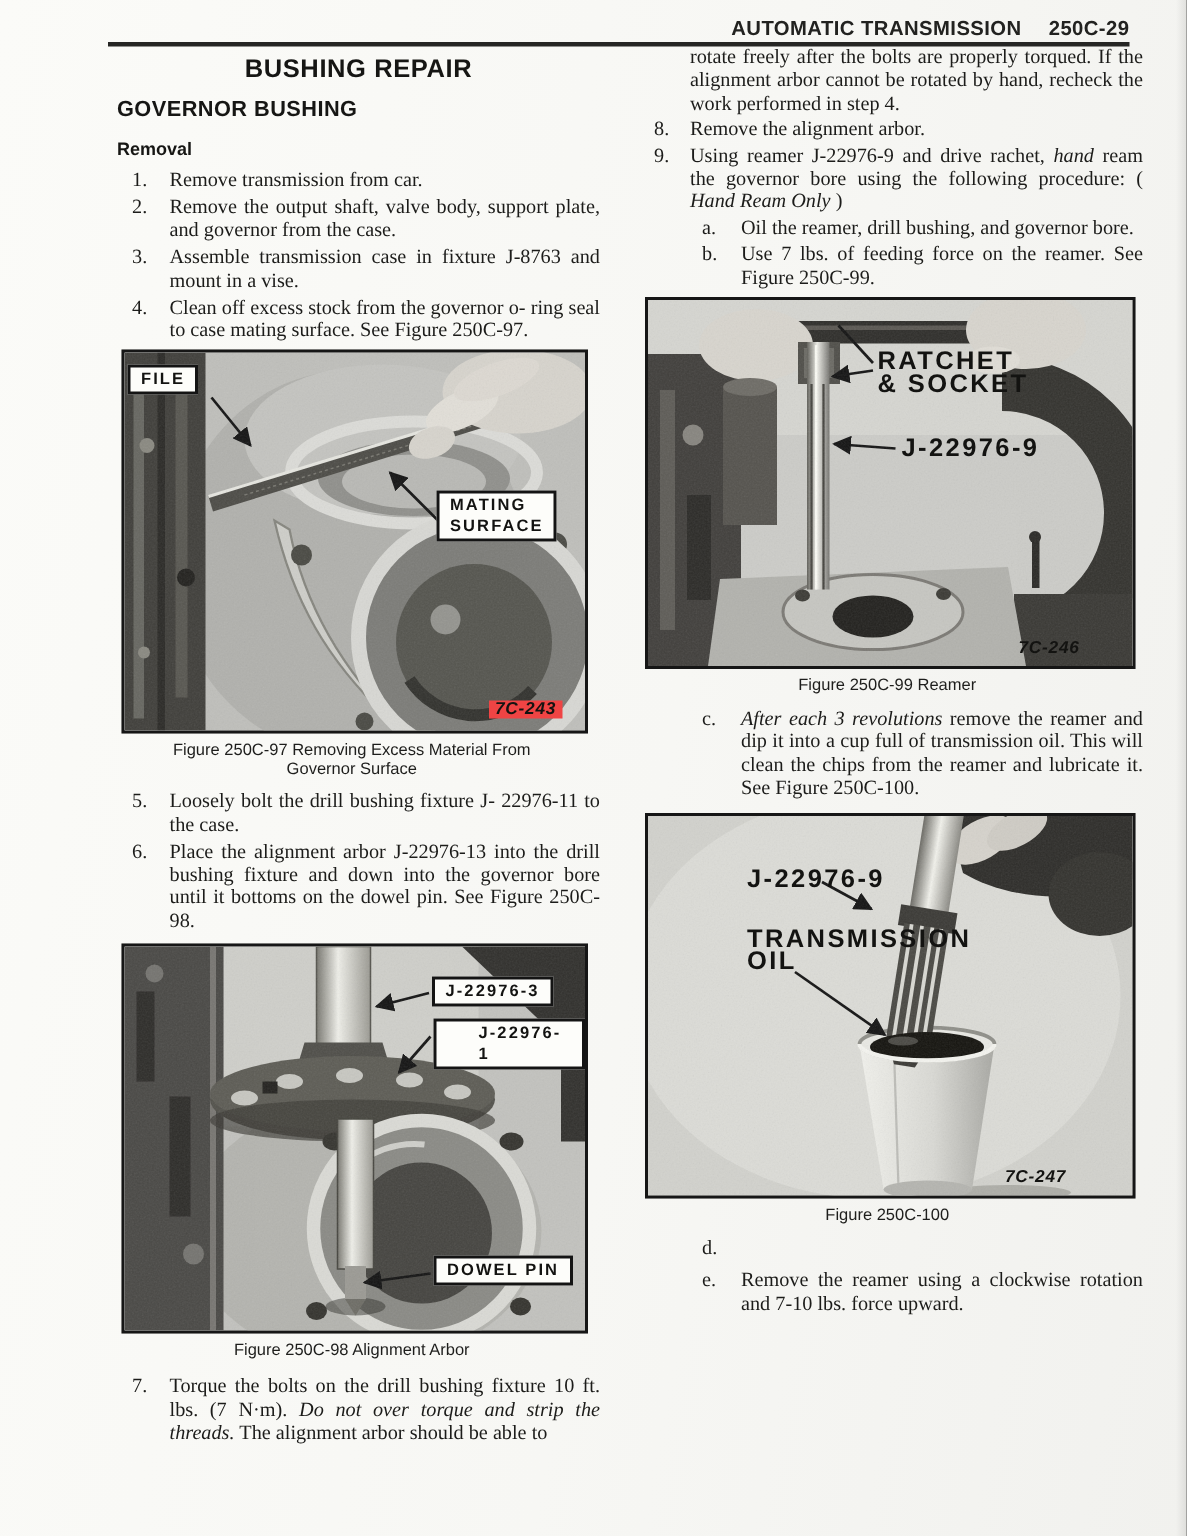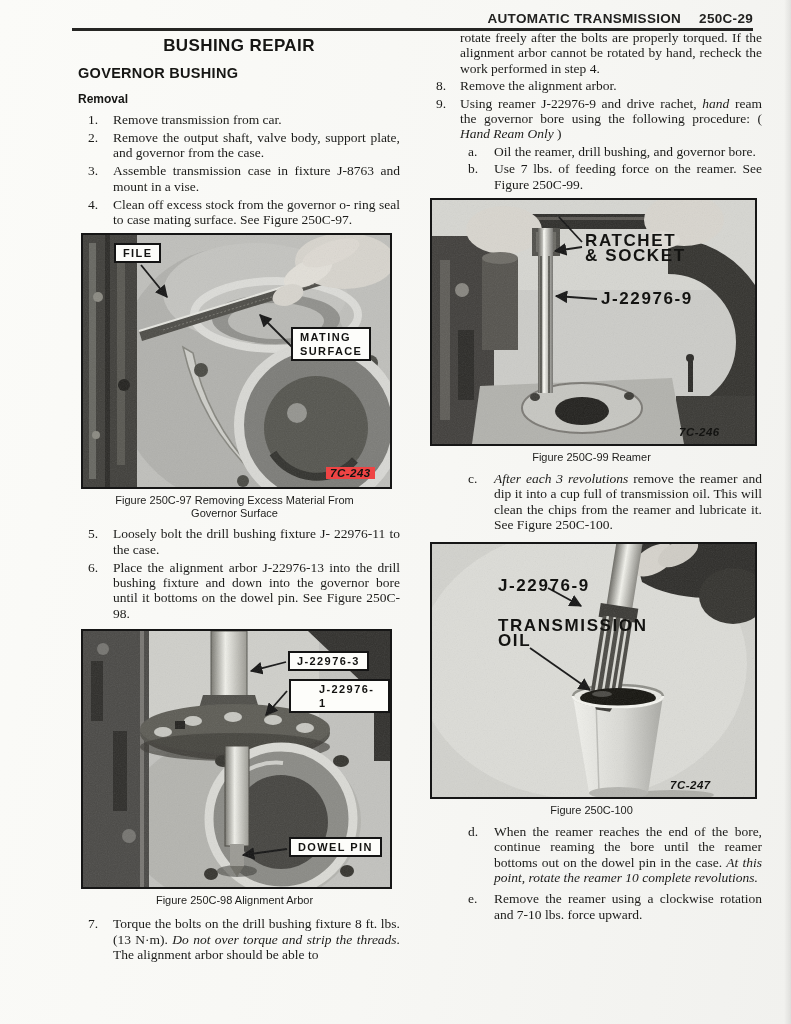--- a/index.html
+++ b/index.html
@@ -134,21 +134,21 @@
         <line x1="56" y1="96" x2="246" y2="38" stroke="#e6e6e0" stroke-width="2"></line>
         <line x1="80" y1="95" x2="235" y2="48" stroke="#77766f" stroke-width="1" stroke-dasharray="2,2"></line>
         <ellipse cx="262" cy="26" rx="50" ry="28" fill="#d7d4cd"></ellipse>
         <ellipse cx="225" cy="38" rx="26" ry="12" fill="#e2dfd8" transform="rotate(-25 225 38)"></ellipse>
         <ellipse cx="248" cy="18" rx="30" ry="11" fill="#ddd9d2" transform="rotate(-20 248 18)"></ellipse>
         <ellipse cx="205" cy="60" rx="16" ry="10" fill="#d7d4cd" transform="rotate(-20 205 60)"></ellipse>
         <line x1="58" y1="30" x2="84" y2="62" stroke="#141414" stroke-width="1.8" marker-end="url(#a97)"></line>
         <line x1="209" y1="112" x2="177" y2="80" stroke="#141414" stroke-width="1.8" marker-end="url(#a97)"></line>
         <rect width="307" height="252" filter="url(#gr97)" opacity="0.12"></rect>
       </svg>
-      <div class="plabel lbl-boxed" style="left:31px; top:8px;">
+      <div class="plabel lbl-boxed" style="left:2px; top:8px;">
         <span>FILE</span>
       </div>
       <div class="plabel lbl-boxed" style="left:208px; top:92px;">
         <div>MATING</div>
         <div>SURFACE</div>
       </div>
       <div class="plabel lbl-code on-white" style="left:243px; top:232px;">7C-243</div>
     </div>
     <div class="figcap leftcap">
       <div>Figure 250C-97 Removing Excess Material From</div>
@@ -223,21 +223,21 @@
       </svg>
       <div class="plabel lbl-boxed" style="left:205px; top:20px;">J-22976-3</div>
       <div class="plabel lbl-boxed" style="left:206px; top:48px;padding-left:28px;">J-22976-1</div>
       <div class="plabel lbl-boxed" style="left:206px; top:206px;">DOWEL PIN</div>
     </div>
     <div class="figcap leftcap">Figure 250C-98 Alignment Arbor</div>
 
     <div class="steps" style="margin-top:9px;">
       <div class="step">
         <span class="sn">7.</span>
-        <span class="st"><span>Torque the bolts on the drill bushing fixture 8 ft. lbs. (13 N·m). </span><span class="it">Do not over torque and strip the threads.</span><span> The alignment arbor should be able to</span></span>
+        <span class="st"><span>Torque the bolts on the drill bushing fixture 10 ft. lbs. (7 N·m). </span><span class="it">Do not over torque and strip the threads.</span><span> The alignment arbor should be able to</span></span>
       </div>
     </div>
   </div>
 
   <div class="col-right">
     <p class="cont-par">rotate freely after the bolts are properly torqued. If the alignment arbor cannot be rotated by hand, recheck the work performed in step 4.</p>
 
     <div class="step">
       <span class="sn">8.</span>
       <span class="st">Remove the alignment arbor.</span>
@@ -374,21 +374,20 @@
         <div>TRANSMISSION</div>
         <div>OIL</div>
       </div>
       <div class="plabel lbl-code" style="left:234px; top:235px;">7C-247</div>
     </div>
     <div class="figcap rightcap">Figure 250C-100</div>
 
     <div class="steps" style="margin-top:7px;">
       <div class="step substep" style="margin-bottom:6px;">
         <span class="sn">d.</span>
-        <span class="st"><span>When the reamer reaches the end of the bore, continue reaming the bore until the reamer bottoms out on the dowel pin in the case. </span><span class="it">At this point, rotate the reamer 10 complete revolutions.</span></span>
       </div>
       <div class="step substep">
         <span class="sn">e.</span>
         <span class="st">Remove the reamer using a clockwise rotation and 7-10 lbs. force upward.</span>
       </div>
     </div>
   </div>
 
 </div>
 

